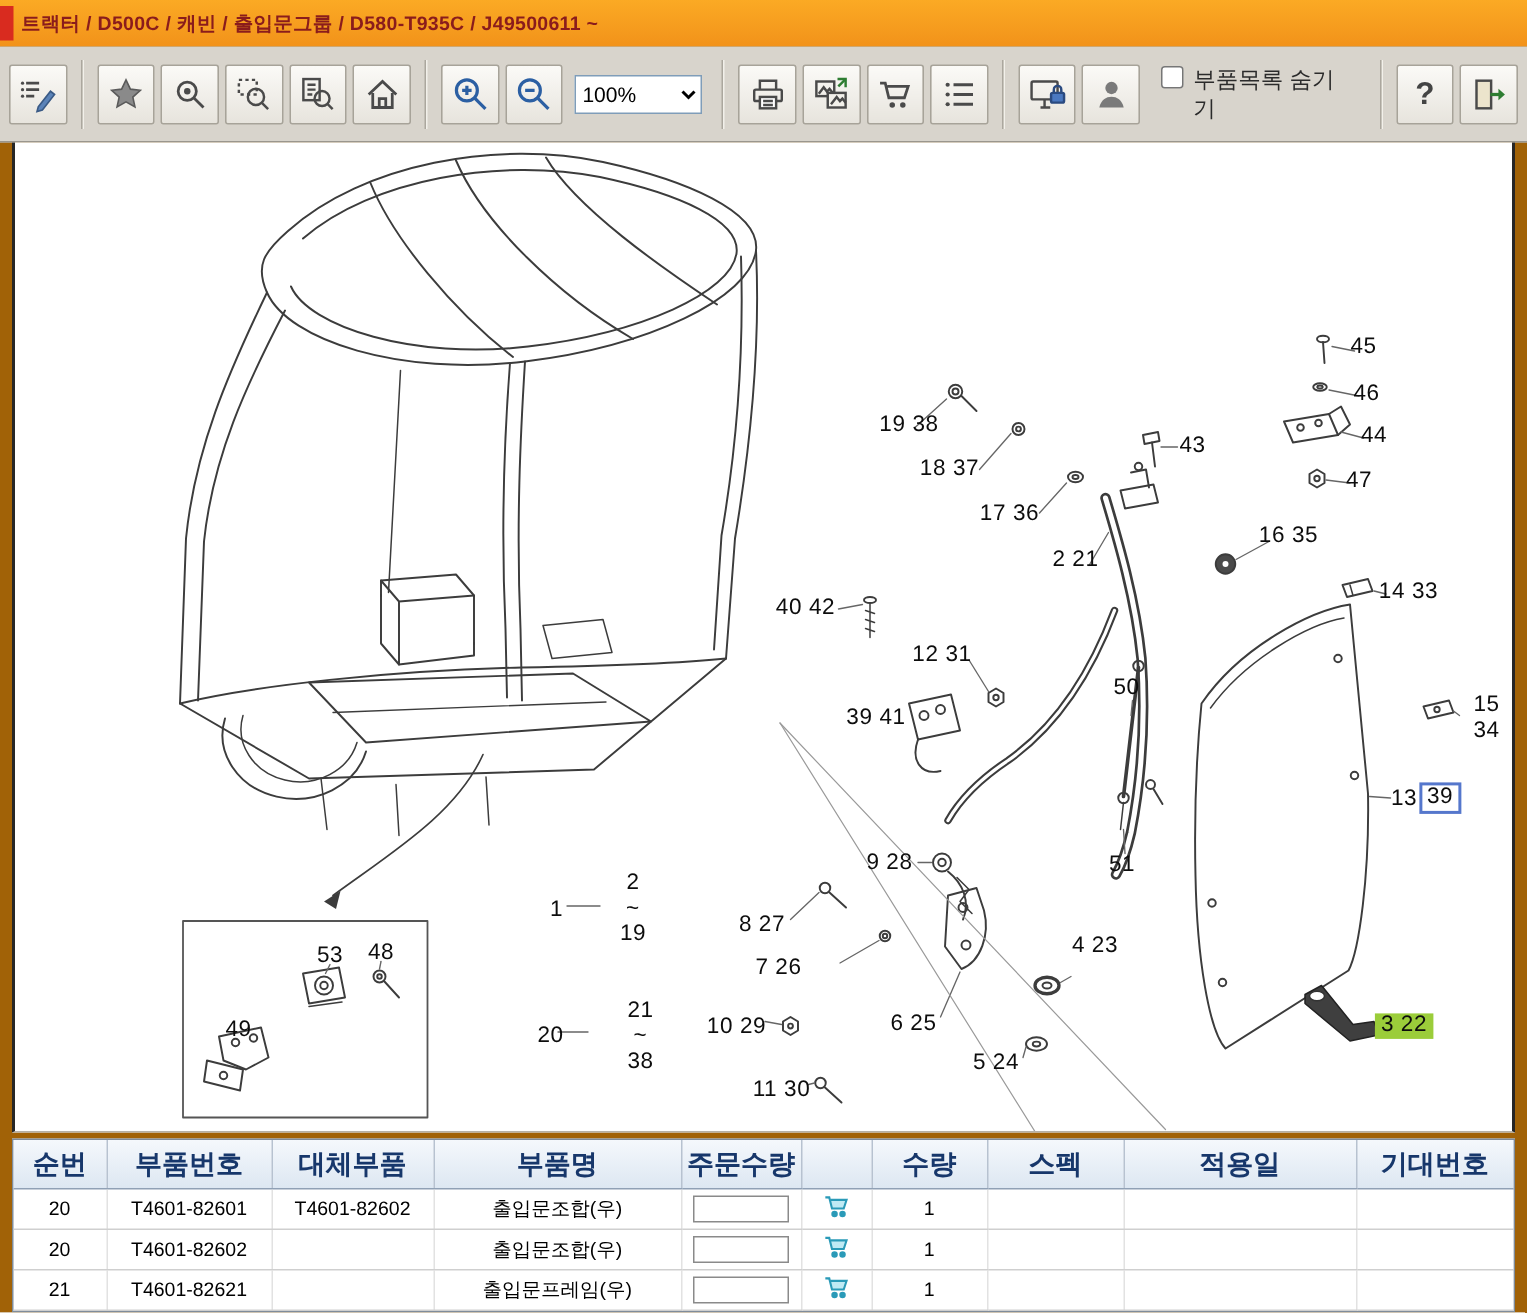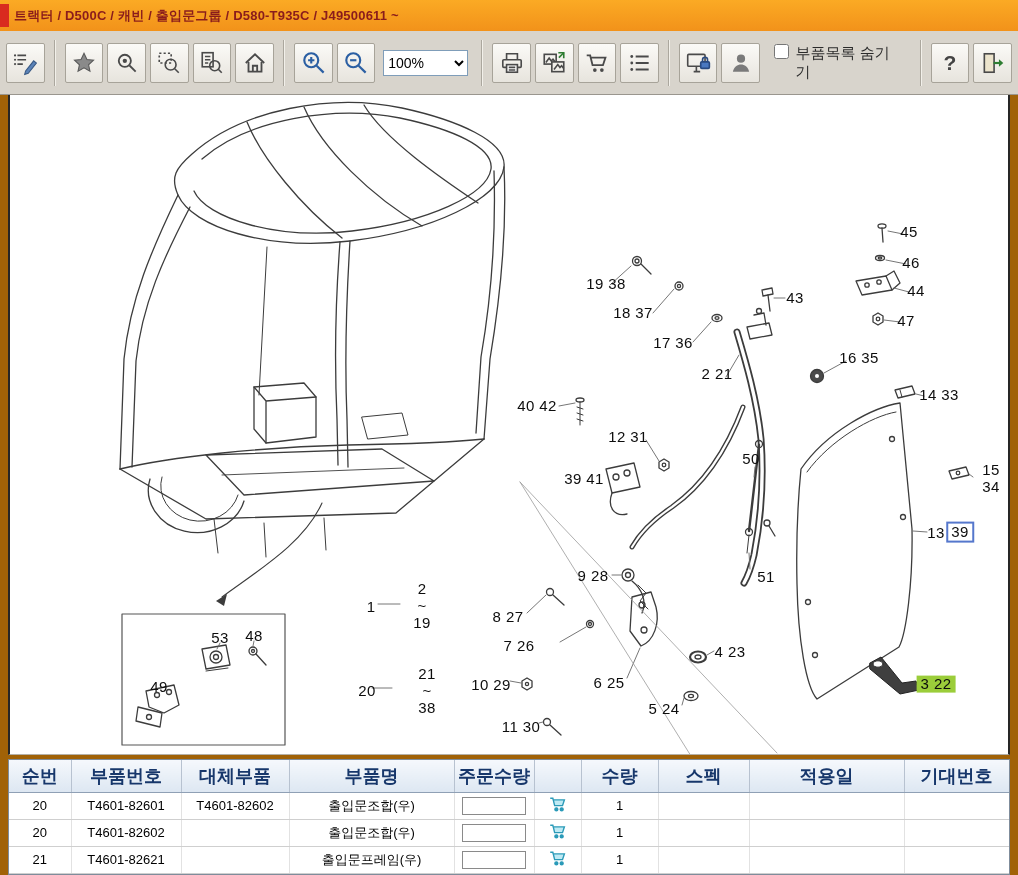--- a/index.html
+++ b/index.html
@@ -399,28 +399,28 @@
         <div class="dlabel" style="left: 707px; top: 279px;">2 21</div>
         <div class="dlabel" style="left: 929px; top: 300px;">14 33</div>
         <div class="dlabel" style="left: 527px; top: 311px;">40 42</div>
         <div class="dlabel" style="left: 618px; top: 342px;">12 31</div>
         <div class="dlabel" style="left: 574px; top: 384px;">39 41</div>
         <div class="dlabel" style="left: 741px; top: 364px;">50</div>
         <div class="dlabel" style="left: 981px; top: 384px;">15 34</div>
         <div class="dlabel" style="left: 926px; top: 438px;">13</div>
         <div class="dlabel selected" style="left: 950px; top: 437px; border: 2px solid rgb(85, 119, 204);">39</div>
         <div class="dlabel" style="left: 583px; top: 481px;">9 28</div>
-        <div class="dlabel" style="left: 756px; top: 482px; text-align: center;">51</div>
+        <div class="dlabel" style="left: 738px; top: 482px; text-align: center;">51</div>
         <div class="dlabel" style="left: 498px; top: 522px;">8 27</div>
         <div class="dlabel" style="left: 361px; top: 512px;">1</div>
         <div class="dlabel stack" style="left: 412px; top: 511px;">2
 ~
 19</div>
         <div class="dlabel" style="left: 509px; top: 551px;">7 26</div>
-        <div class="dlabel" style="left: 720px; top: 557px; text-align: center;">4 23</div>
+        <div class="dlabel" style="left: 720px; top: 536px; text-align: center;">4 23</div>
         <div class="dlabel" style="left: 599px; top: 588px;">6 25</div>
         <div class="dlabel" style="left: 481px; top: 590px;">10 29</div>
         <div class="dlabel" style="left: 357px; top: 596px;">20</div>
         <div class="dlabel stack" style="left: 417px; top: 596px;">21
 ~
 38</div>
         <div class="dlabel highlight" style="left: 926px; top: 589px; background: rgb(155, 205, 58);">3 22</div>
         <div class="dlabel" style="left: 654px; top: 614px;">5 24</div>
         <div class="dlabel" style="left: 511px; top: 632px;">11 30</div>
         <div class="dlabel" style="left: 210px; top: 543px;">53</div>

